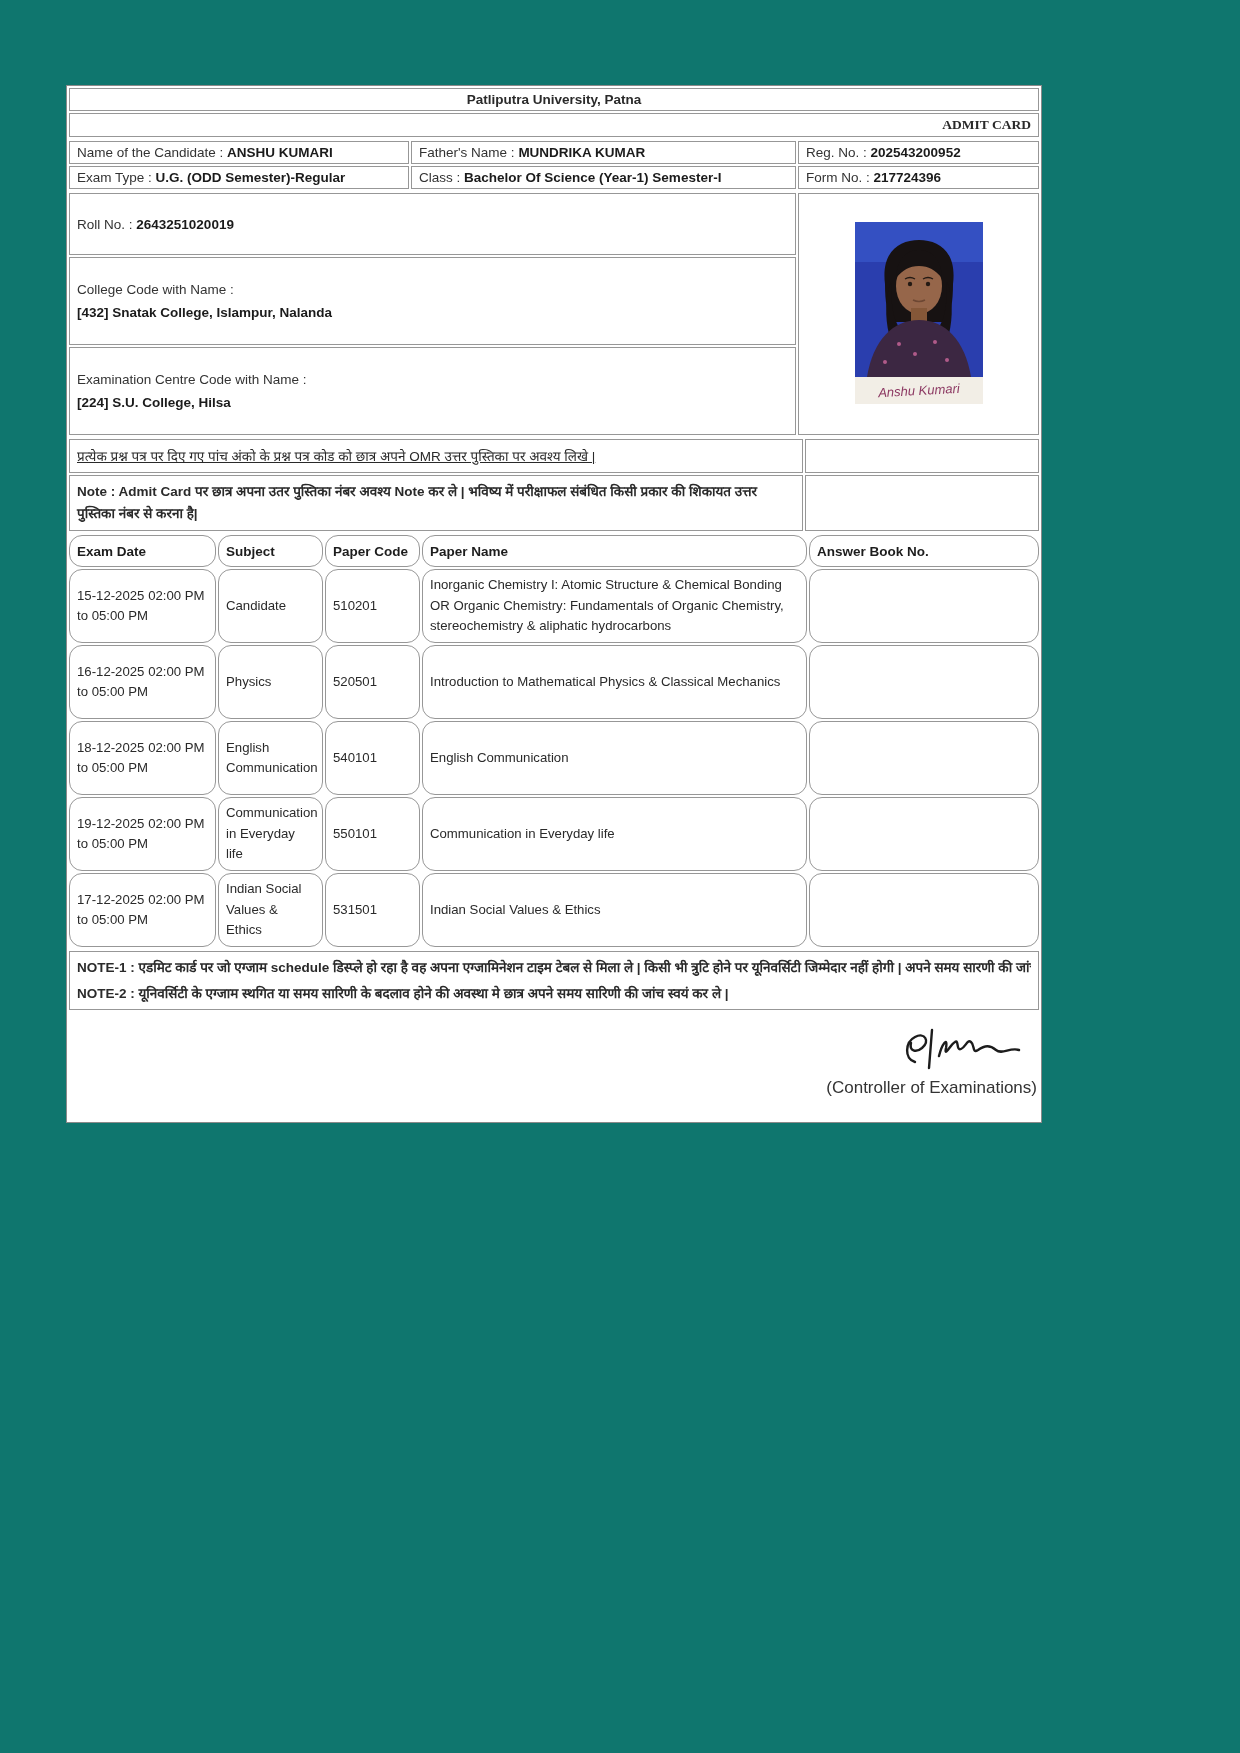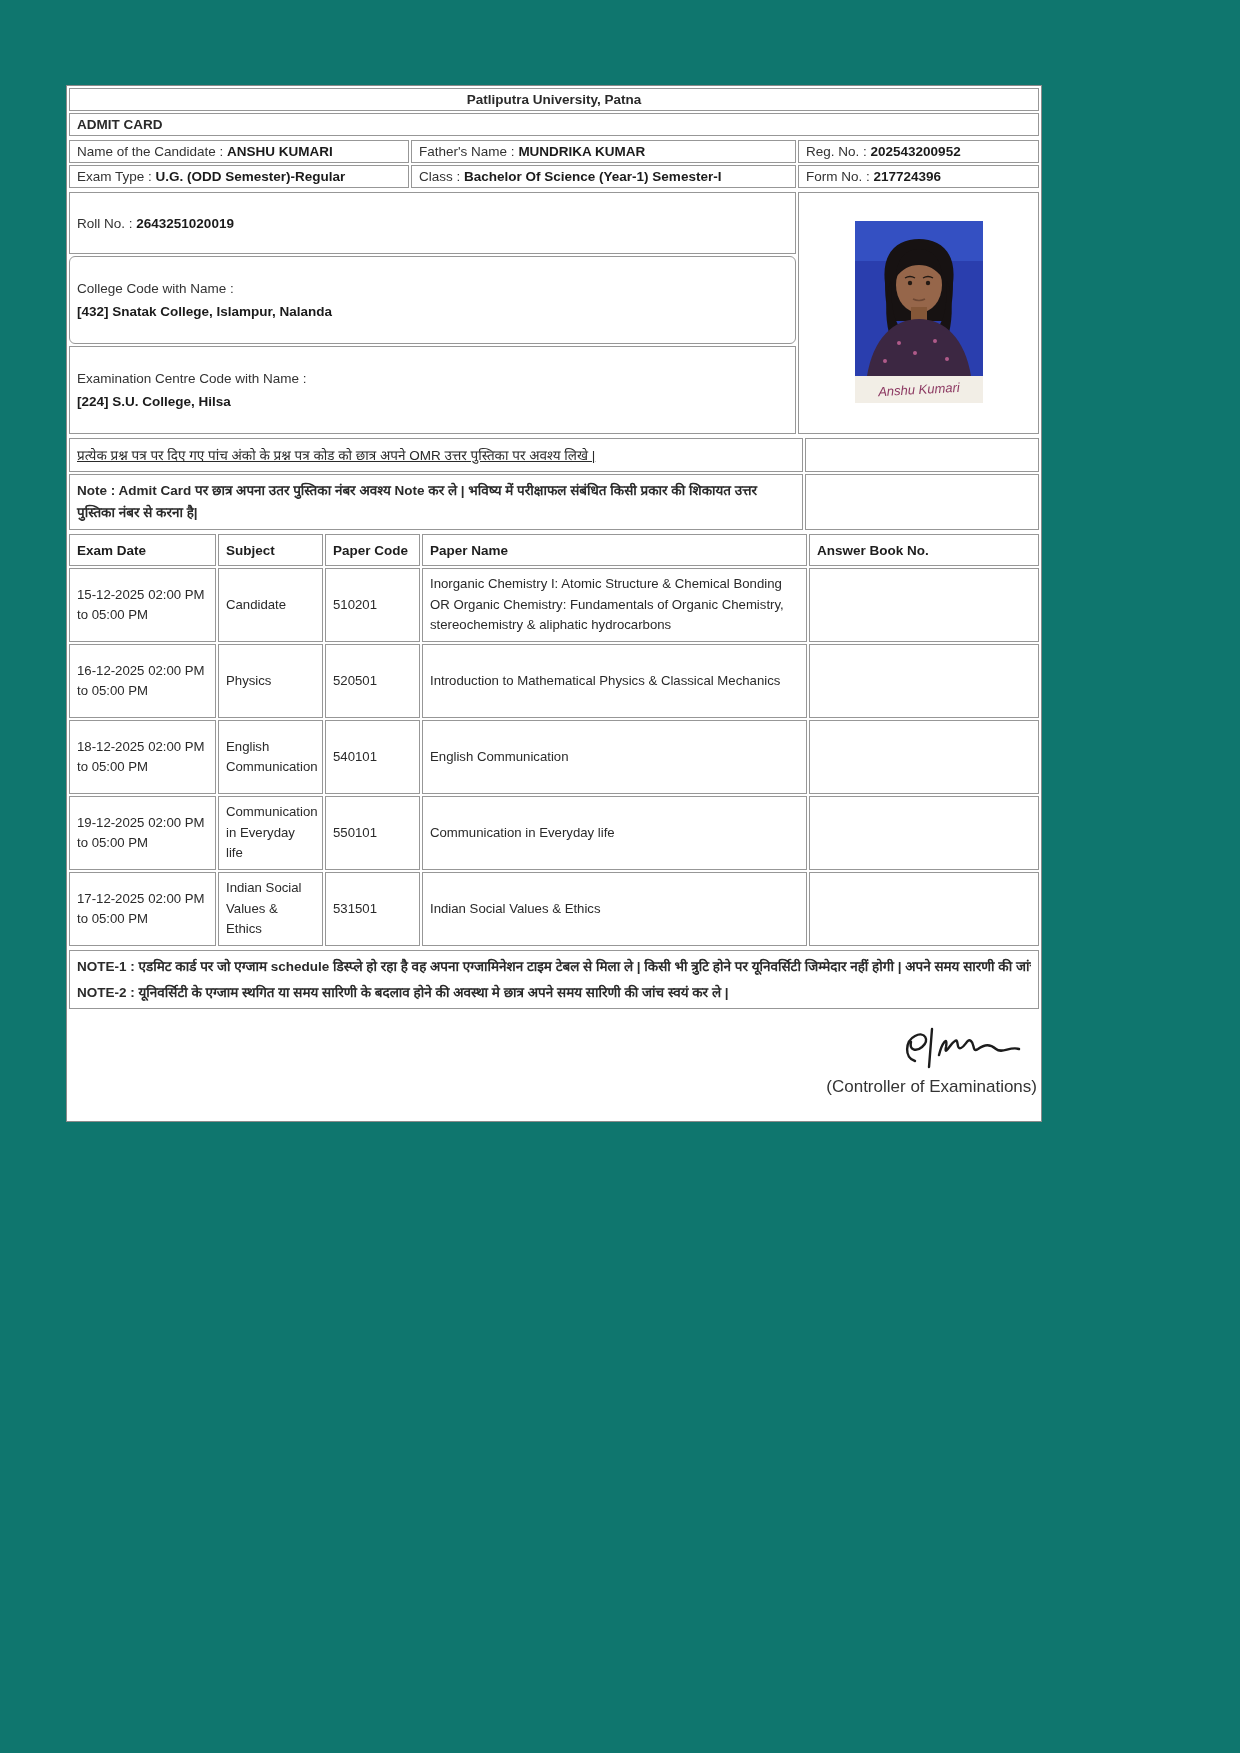--- a/index.html
+++ b/index.html
@@ -13,34 +13,34 @@
     padding-bottom:6px;
   }
   table.sec {
     width:100%; border-collapse:separate; border-spacing:2px; table-layout:fixed;
   }
   table.sec td {
     border:1px solid #979797; padding:3px 7px; font-size:13.5px;
     vertical-align:middle; color:#2a2a2a; overflow:hidden; background:#fff;
   }
   .title-cell { text-align:center; font-size:21px; font-weight:bold; padding:8px 0 10px; color:#222; }
-  .admit-cell { text-align:left; font-size:13.5px; font-weight:bold; padding:4px 0; color:#222; }
+  .admit-cell { text-align:right; font-size:13.5px; font-weight:bold; padding:4px 0; color:#222;font-family:Liberation Serif, serif; }
   .lbl { font-weight:normal; color:#333; }
   .val { font-weight:bold; color:#1b1b1b; }
   .roll-cell   { height:54px; vertical-align:middle; }
-  .college-cell{ height:80px;border-radius:6px; }
+  .college-cell{ height:80px; }
   .centre-cell { height:80px; }
   .two-line .lbl { display:block; margin-bottom:8px; }
   .photo-cell { vertical-align:top; text-align:center; padding-top:2px; }
   .omr-cell { font-size:14.5px; color:#1f1f1f; height:26px;text-decoration:underline; }
   .rednote-cell {
     font-size:14.5px; font-weight:bold; color:#d42b30; height:48px; line-height:1.65;
   }
   .empty-cell { background:#fff; }
-  table.exam td { padding:3px 7px; }
+  table.exam td { padding:3px 7px;border-radius:13px; }
   table.exam .hdr td { font-weight:bold; font-size:13.5px; height:24px; color:#1d1d1d; }
   table.exam .datarow td { height:66px; line-height:1.55; font-size:13.2px; }
   .datecell { line-height:1.7; }
   .notesbox-cell {
     border:1px solid #979797; font-size:12px; font-weight:bold; color:#d42b30;
     line-height:1.9; padding:4px 6px;
   }
   .notesbox-cell div { white-space:nowrap; overflow:hidden; }
   .sign-area { position:relative; height:100px; margin:2px; }
   .sign-svg { position:absolute; right:10px; top:12px; }

